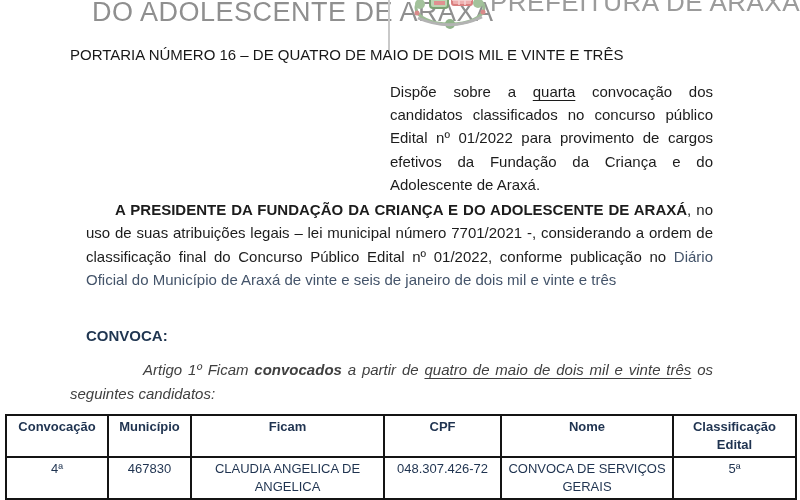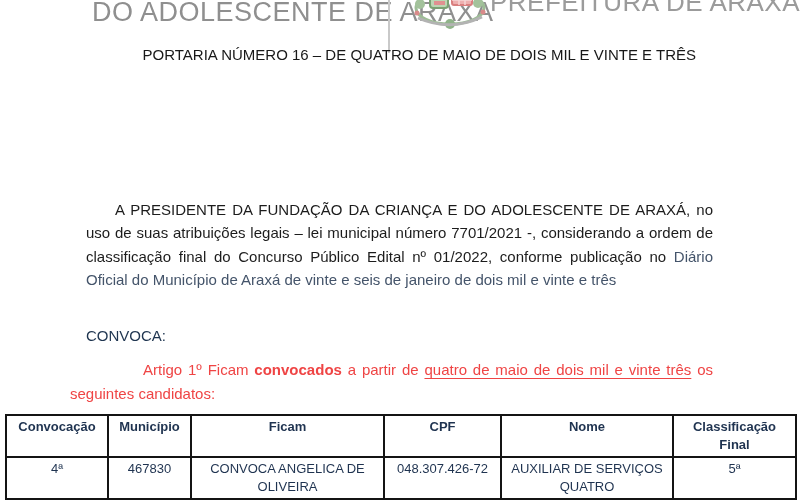--- a/index.html
+++ b/index.html
@@ -17,39 +17,39 @@
     position:absolute; left:388px; top:0; width:2px; height:53px; background:#c9c9c9;
   }
   .crest { position:absolute; left:408px; top:-16px; width:84px; height:52px; }
   .prefeitura-name {
     position:absolute; left:490px; top:-13px;
     font-size:26px; letter-spacing:0.5px; color:#9b9b9b; white-space:nowrap;
   }
   
   .doc-title {
     position:absolute; left:70px; width:626px; top:46px;
-    text-align:right; font-size:15px; color:#181818; white-space:nowrap;
+    text-align:left; font-size:15px; color:#181818; white-space:nowrap;
   }
   .summary {
     position:absolute; left:390px; width:323px; top:80px;
     font-size:15px; line-height:23.2px; text-align:justify; color:#1c1c1c;
   }
   .preamble {
     position:absolute; left:86px; width:627px; top:198px;
     font-size:15px; line-height:23.4px; text-align:justify; text-indent:29px; color:#1c1c1c;
   }
-  .preamble b { font-weight:normal; }
+  .preamble b { font-weight:bold; }
   .slate { color:#44546A; }
   .convoca {
     position:absolute; left:86px; top:327px;
-    font-size:15px; font-weight:normal; color:#1f3550;
+    font-size:15px; font-weight:bold; color:#1f3550;
   }
   .article {
     position:absolute; left:70px; width:643px; top:358px;
-    font-size:15px; line-height:23.6px; text-align:justify; text-indent:73px; color:#ef4444;
+    font-size:15px; line-height:23.6px; text-align:justify; text-indent:73px; color:#404040;font-style:italic;
   }
   .u { text-decoration:underline; text-underline-offset:3px; }
   
   table.candidates {
     position:absolute; left:5px; top:414px; width:790px;
     border-collapse:collapse; table-layout:fixed;
     font-size:13px; color:#1f3350;
   }
   table.candidates td {
     border:2px solid #141414; text-align:center; vertical-align:top;
@@ -83,20 +83,21 @@
     <line x1="44" y1="16" x2="64" y2="16" stroke="#f6d6d6" stroke-width="1.5"></line>
     <line x1="51" y1="6" x2="51" y2="21" stroke="#f6d6d6" stroke-width="1.5"></line>
     <line x1="57" y1="6" x2="57" y2="21" stroke="#f6d6d6" stroke-width="1.5"></line>
     <circle cx="9" cy="29" r="2.5" fill="#d98a8a"></circle>
     <circle cx="75" cy="28" r="2.5" fill="#d98a8a"></circle>
   </svg>
   <div class="prefeitura-name">PREFEITURA DE ARAXÁ</div>
 
   <div class="doc-title">PORTARIA NÚMERO 16 – DE QUATRO DE MAIO DE DOIS MIL E VINTE E TRÊS</div>
 
+  <div class="summary"><span>Dispõe sobre a </span><span class="u">quarta</span><span> convocação dos candidatos classificados no concurso público Edital nº 01/2022 para provimento de cargos efetivos da Fundação da Criança e do Adolescente de Araxá.</span></div>
 
   <div class="preamble"><b>A PRESIDENTE DA FUNDAÇÃO DA CRIANÇA E DO ADOLESCENTE DE ARAXÁ</b><span>, no uso de suas atribuições legais – lei municipal número 7701/2021 -, considerando a ordem de classificação final do Concurso Público Edital nº 01/2022, conforme publicação no </span><span class="slate">Diário Oficial do Município de Araxá de vinte e seis de janeiro de dois mil e vinte e três</span></div>
 
   <div class="convoca">CONVOCA:</div>
 
   <div class="article"><span>Artigo 1º Ficam </span><b>convocados</b><span> a partir de </span><span class="u">quatro de maio de dois mil e vinte três</span><span> os seguintes candidatos:</span></div>
 
   <table class="candidates">
     <colgroup>
       <col style="width:102px">
@@ -106,28 +107,28 @@
         <col style="width:172px">
         <col style="width:123px">
     </colgroup>
     <tbody>
         <tr class="thead">
       <td>Convocação</td>
       <td>Município</td>
       <td>Ficam</td>
       <td>CPF</td>
       <td>Nome</td>
-      <td>Classificação Final</td>
+      <td>Classificação Edital</td>
     </tr>
     <tr class="r1">
       <td>4ª</td>
       <td>467830</td>
-      <td>CONVOCA ANGELICA DE OLIVEIRA</td>
+      <td>CLAUDIA ANGELICA DE ANGELICA</td>
       <td>048.307.426-72</td>
-      <td>AUXILIAR DE SERVIÇOS QUATRO</td>
+      <td>CONVOCA DE SERVIÇOS GERAIS</td>
       <td>5ª</td>
     </tr>
     <tr class="r2">
       <td>4ª</td>
       <td>596037</td>
       <td>ELISÂNGELA DAS CHAGAS</td>
       <td>088.456.294-81</td>
       <td>AUXILIAR DE SERVIÇOS</td>
       <td>6ª</td>
     </tr>

